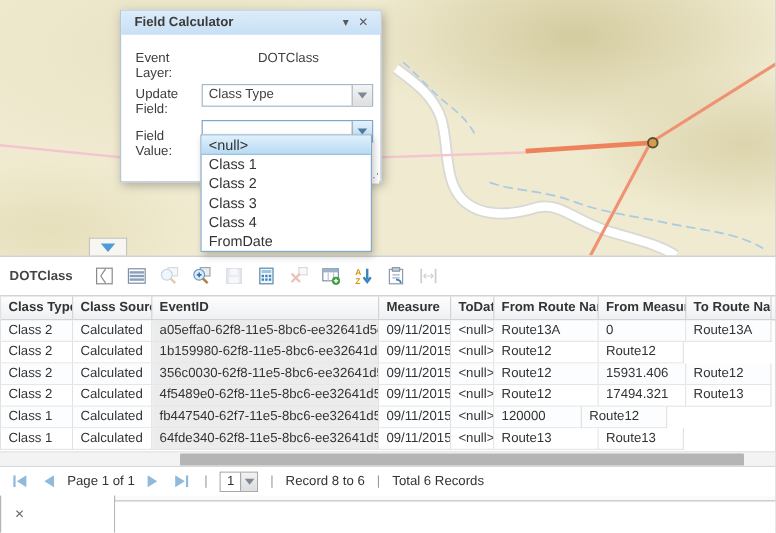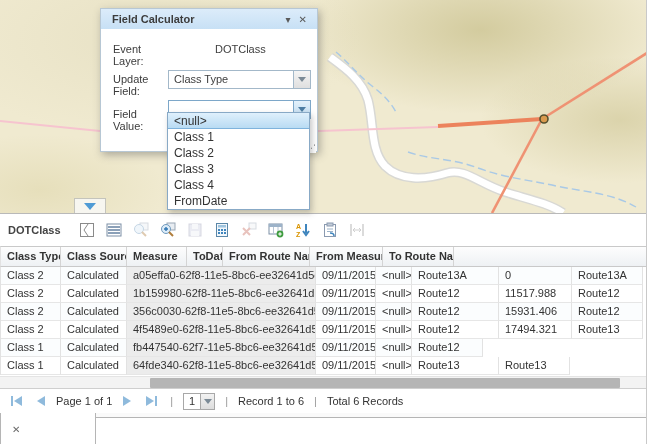--- a/index.html
+++ b/index.html
@@ -241,20 +241,21 @@
               <path d="M4,8 h8 M4,8 l2,-2 M4,8 l2,2 M12,8 l-2,-2 M12,8 l-2,2" fill="none" stroke="#8a8a8a"></path>
             </svg>
           </span>
         </span>
     </div>
 
     <div id="grid">
       <div class="ghead" id="ghead">
           <div class="hcell" style="width: 60px;">Class Type</div>
           <div class="hcell" style="width: 66px;">Class Source</div>
+          <div class="hcell" style="width: 189px;">EventID</div>
           <div class="hcell" style="width: 60px;">Measure</div>
           <div class="hcell" style="width: 36px;">ToDate</div>
           <div class="hcell" style="width: 87px;">From Route Name</div>
           <div class="hcell" style="width: 73px;">From Measure</div>
           <div class="hcell" style="width: 71px;">To Route Name</div>
         </div>
       <div id="gbody">
           <div class="grow">
             <div class="gcell" style="width: 60px;">Class 2</div>
             <div class="gcell" style="width: 66px;">Calculated</div>
@@ -265,21 +266,20 @@
             <div class="gcell" style="width: 73px;">0</div>
             <div class="gcell" style="width: 71px;">Route13A</div>
           </div>
           <div class="grow">
             <div class="gcell" style="width: 60px;">Class 2</div>
             <div class="gcell" style="width: 66px;">Calculated</div>
             <div class="gcell col-eventid" style="width: 189px;">1b159980-62f8-11e5-8bc6-ee32641d5ec9</div>
             <div class="gcell" style="width: 60px;">09/11/2015</div>
             <div class="gcell" style="width: 36px;">&lt;null&gt;</div>
             <div class="gcell" style="width: 87px;">Route12</div>
-            <div class="gcell" style="width: 73px;">11517.988</div>
             <div class="gcell" style="width: 71px;">Route12</div>
           </div>
           <div class="grow">
             <div class="gcell" style="width: 60px;">Class 2</div>
             <div class="gcell" style="width: 66px;">Calculated</div>
             <div class="gcell col-eventid" style="width: 189px;">356c0030-62f8-11e5-8bc6-ee32641d5ec9</div>
             <div class="gcell" style="width: 60px;">09/11/2015</div>
             <div class="gcell" style="width: 36px;">&lt;null&gt;</div>
             <div class="gcell" style="width: 87px;">Route12</div>
             <div class="gcell" style="width: 73px;">15931.406</div>
@@ -294,20 +294,21 @@
             <div class="gcell" style="width: 87px;">Route12</div>
             <div class="gcell" style="width: 73px;">17494.321</div>
             <div class="gcell" style="width: 71px;">Route13</div>
           </div>
           <div class="grow">
             <div class="gcell" style="width: 60px;">Class 1</div>
             <div class="gcell" style="width: 66px;">Calculated</div>
             <div class="gcell col-eventid" style="width: 189px;">fb447540-62f7-11e5-8bc6-ee32641d5ec9</div>
             <div class="gcell" style="width: 60px;">09/11/2015</div>
             <div class="gcell" style="width: 36px;">&lt;null&gt;</div>
+            <div class="gcell" style="width: 73px;">120000</div>
             <div class="gcell" style="width: 71px;">Route12</div>
           </div>
           <div class="grow">
             <div class="gcell" style="width: 60px;">Class 1</div>
             <div class="gcell" style="width: 66px;">Calculated</div>
             <div class="gcell col-eventid" style="width: 189px;">64fde340-62f8-11e5-8bc6-ee32641d5ec9</div>
             <div class="gcell" style="width: 60px;">09/11/2015</div>
             <div class="gcell" style="width: 36px;">&lt;null&gt;</div>
             <div class="gcell" style="width: 87px;">Route13</div>
             <div class="gcell" style="width: 71px;">Route13</div>
@@ -344,21 +345,21 @@
           </svg>
       </span>
       <span class="pg-sep">|</span>
       <span id="page-select">
         <span class="v">1</span>
         <span class="ab">
             <span class="arr"></span>
           </span>
       </span>
       <span class="pg-sep">|</span>
-      <span>Record 1 to 6</span>
+      <span>Record 8 to 6</span>
       <span class="pg-sep">|</span>
       <span>Total 6 Records</span>
     </div>
 
     <div id="tabbar">
       <div id="tab-event-attr">
         <span class="x">✕</span>
       </div>
       <div class="rest"></div>
     </div>

